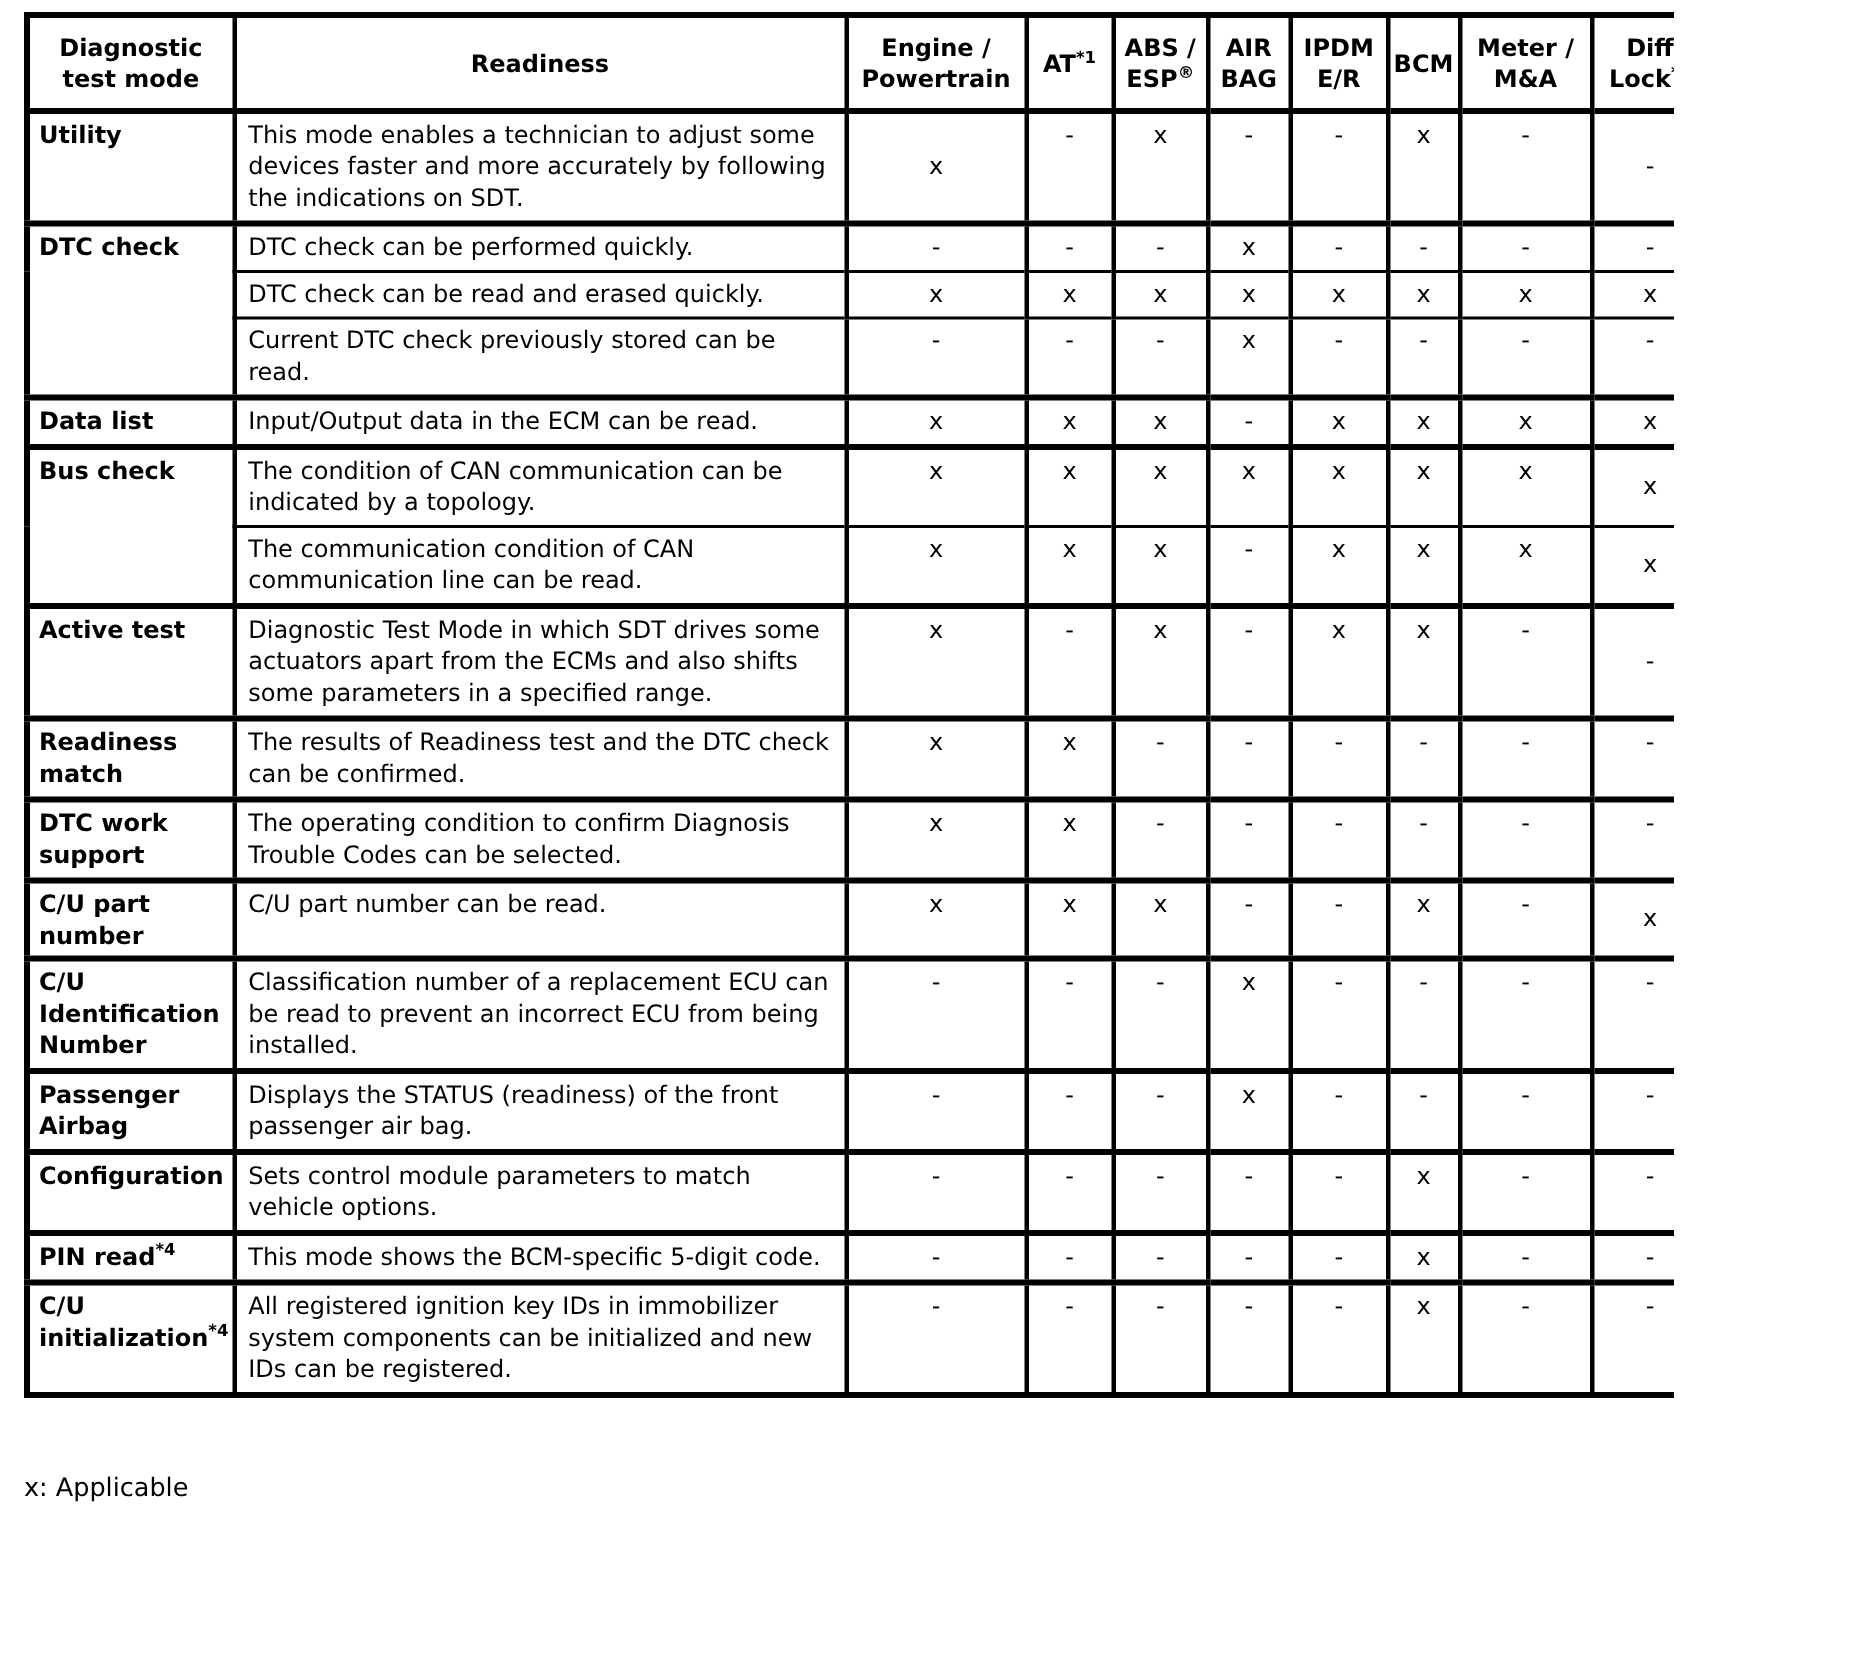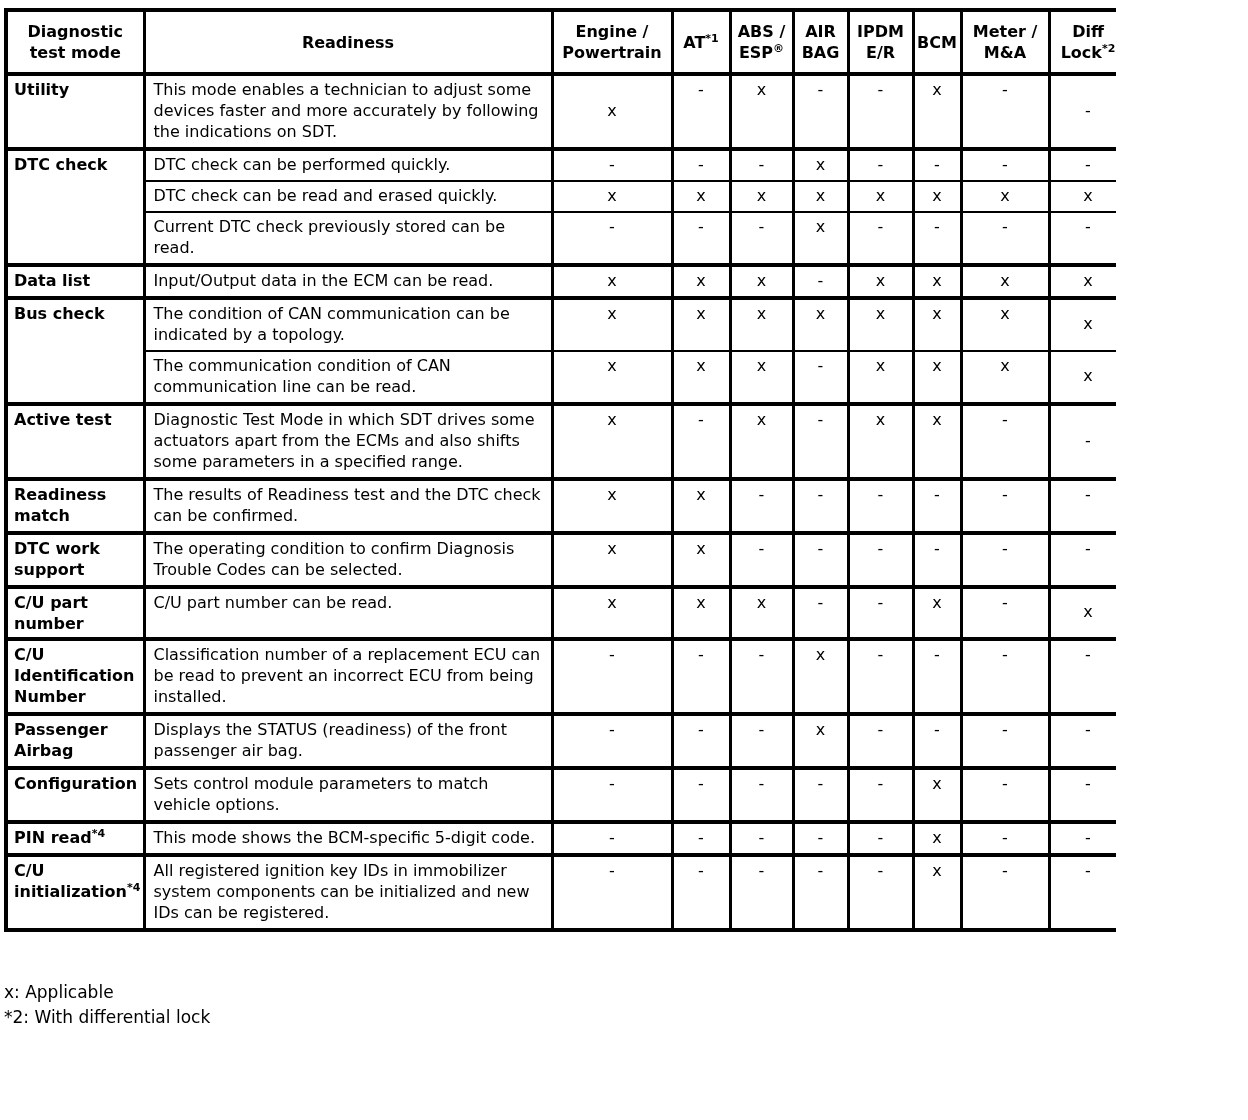--- a/index.html
+++ b/index.html
@@ -1,17 +1,17 @@
 <!DOCTYPE html>
 <html><head>
 <meta charset="utf-8">
 <style>
   html,body{margin:0;padding:0;background:#ffffff;color:#000000;
     font-family:"DejaVu Sans",sans-serif;}
-  .page{width:1116px;height:1120px;box-sizing:border-box;padding:8px 0 0 4px;overflow:hidden;}
+  .page{width:1116px;height:1120px;box-sizing:border-box;padding:8px 0 0 16px;overflow:hidden;}
   table.diag{border-collapse:collapse;table-layout:fixed;width:1201px;border:4px solid #000;}
   th,td{border:2px solid #000;border-left-width:3px;border-right-width:3px;
     font-size:16px;line-height:21px;overflow:hidden;}
   thead th{font-weight:bold;text-align:center;vertical-align:middle;height:56px;
     padding:2px 2px;border-bottom-width:4px;}
   tr.group-start td{border-top-width:4px;}
   td.mode{vertical-align:top;text-align:left;padding:3px 4px 3px 6px;font-weight:bold;}
   td.fn{vertical-align:top;text-align:left;padding:3px 6px 5px 8px;}
   td.mark{text-align:center;vertical-align:top;padding:3px 0 3px 0;}
   td.mark.mid{vertical-align:middle;padding-top:0;}
@@ -256,15 +256,14 @@
           <td class="mark">x</td>
           <td class="mark">-</td>
           <td class="mark">-</td>
           <td class="mark">-</td>
         </tr>
       </tbody>
   </table>
 
   <div class="legend">
     <div>x: Applicable</div>
-    <div>*2: With differential lock</div>
   </div>
 </div>
 
 </body></html>

